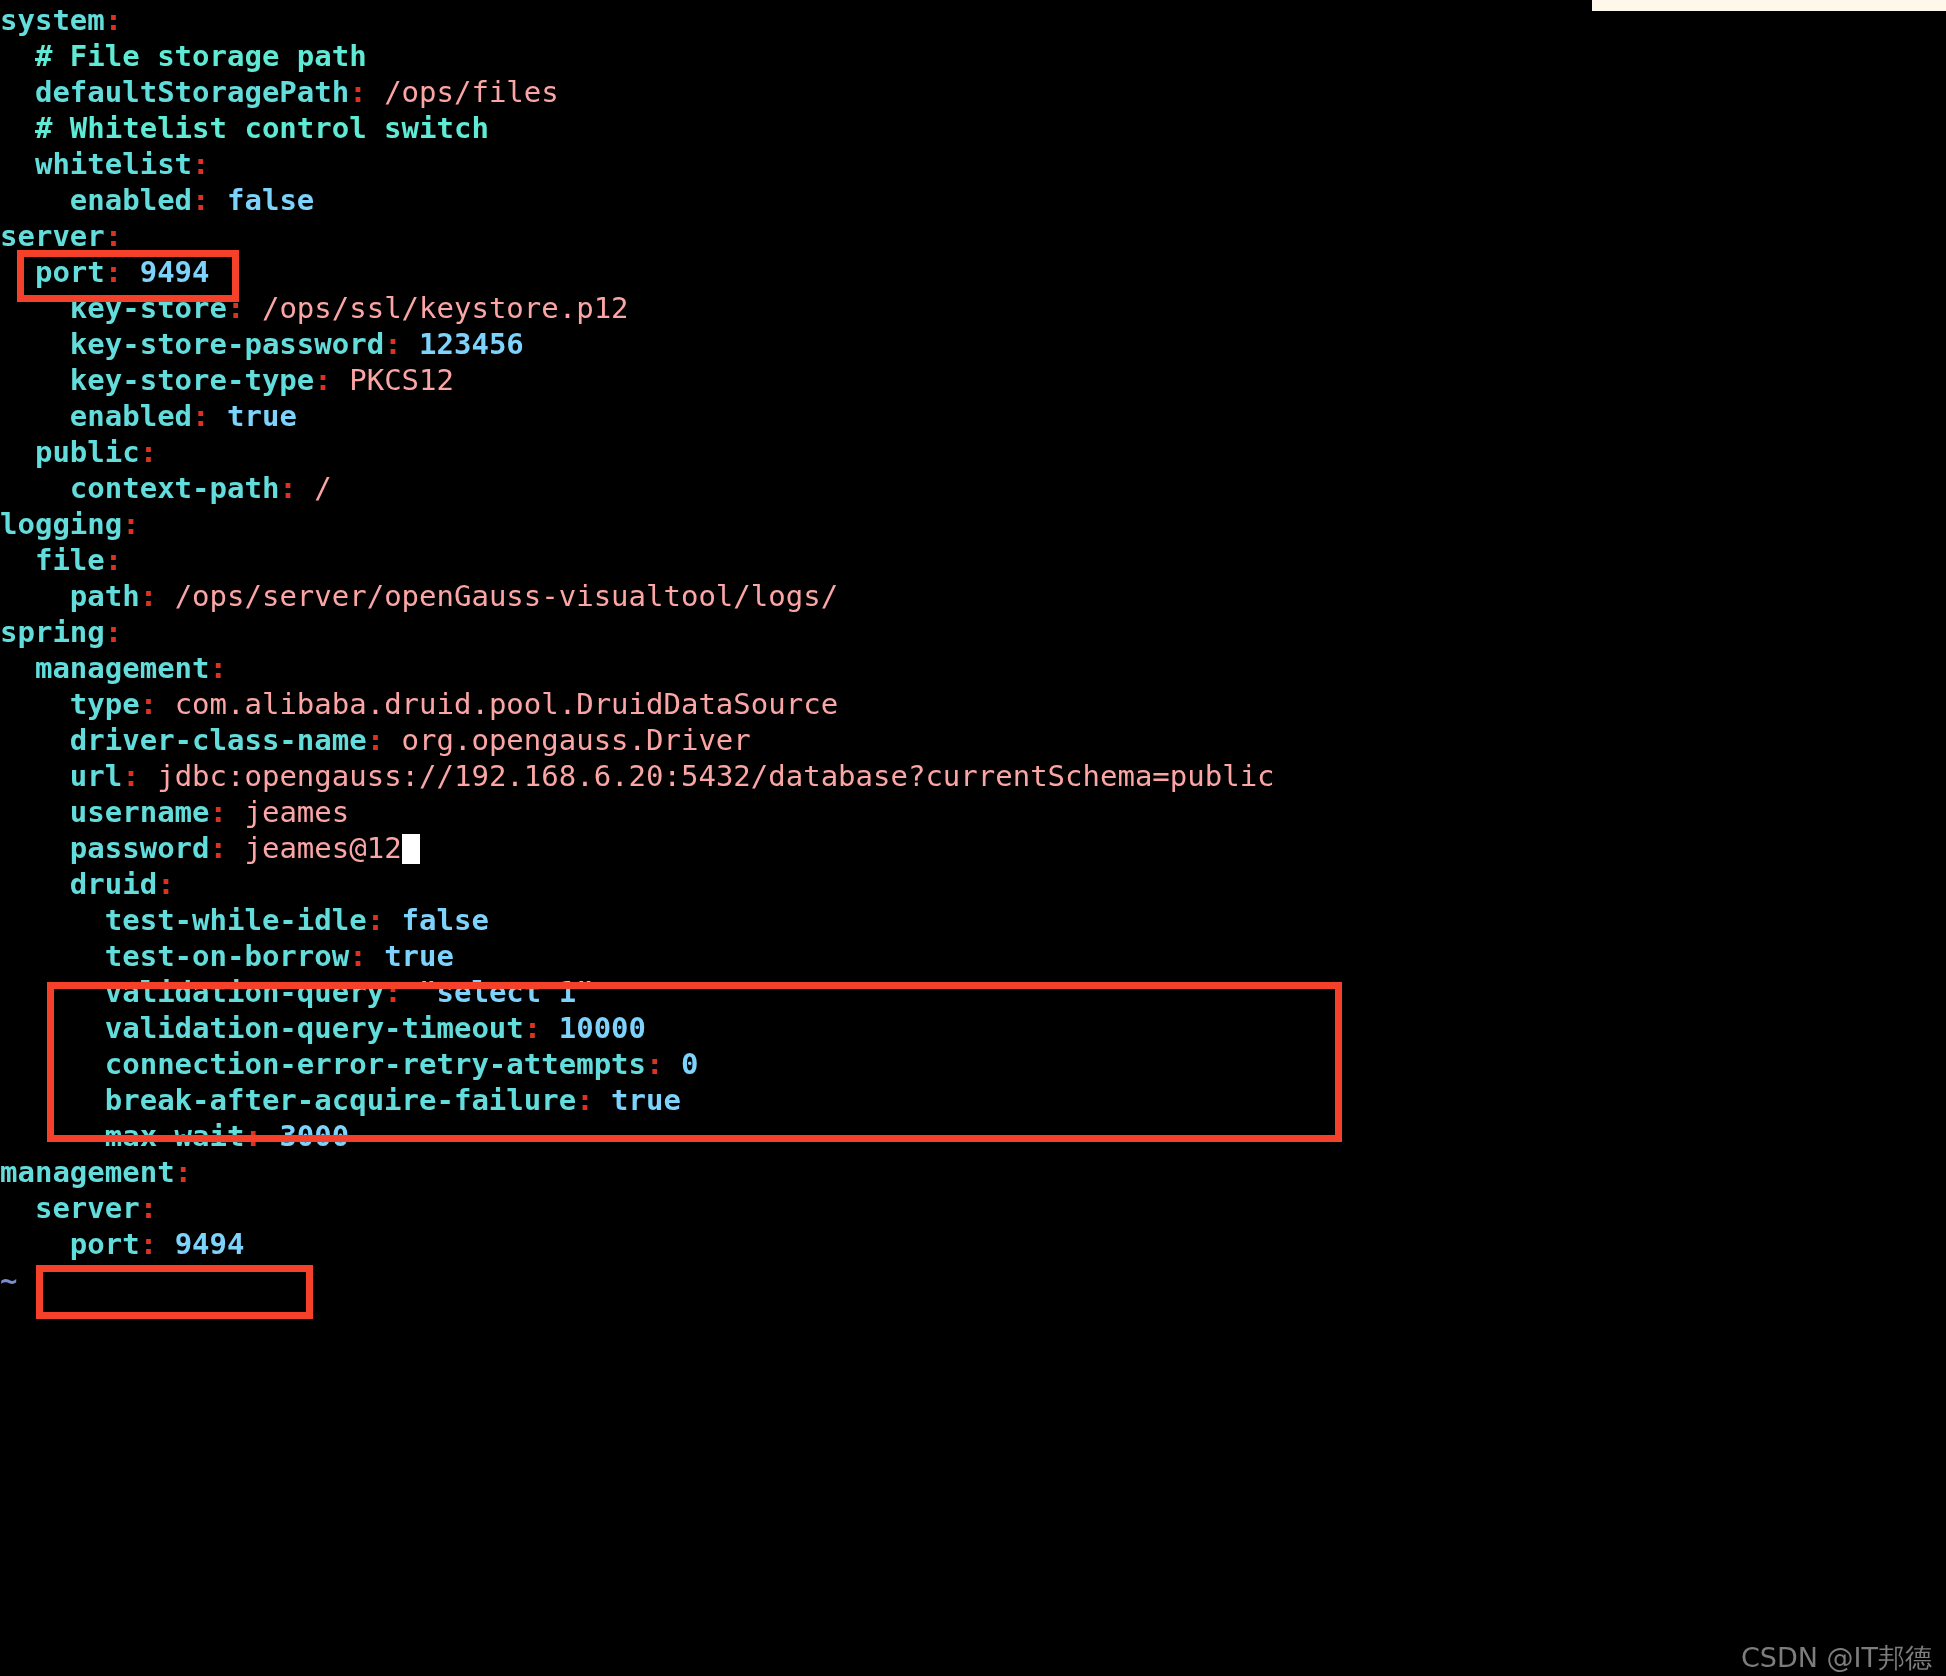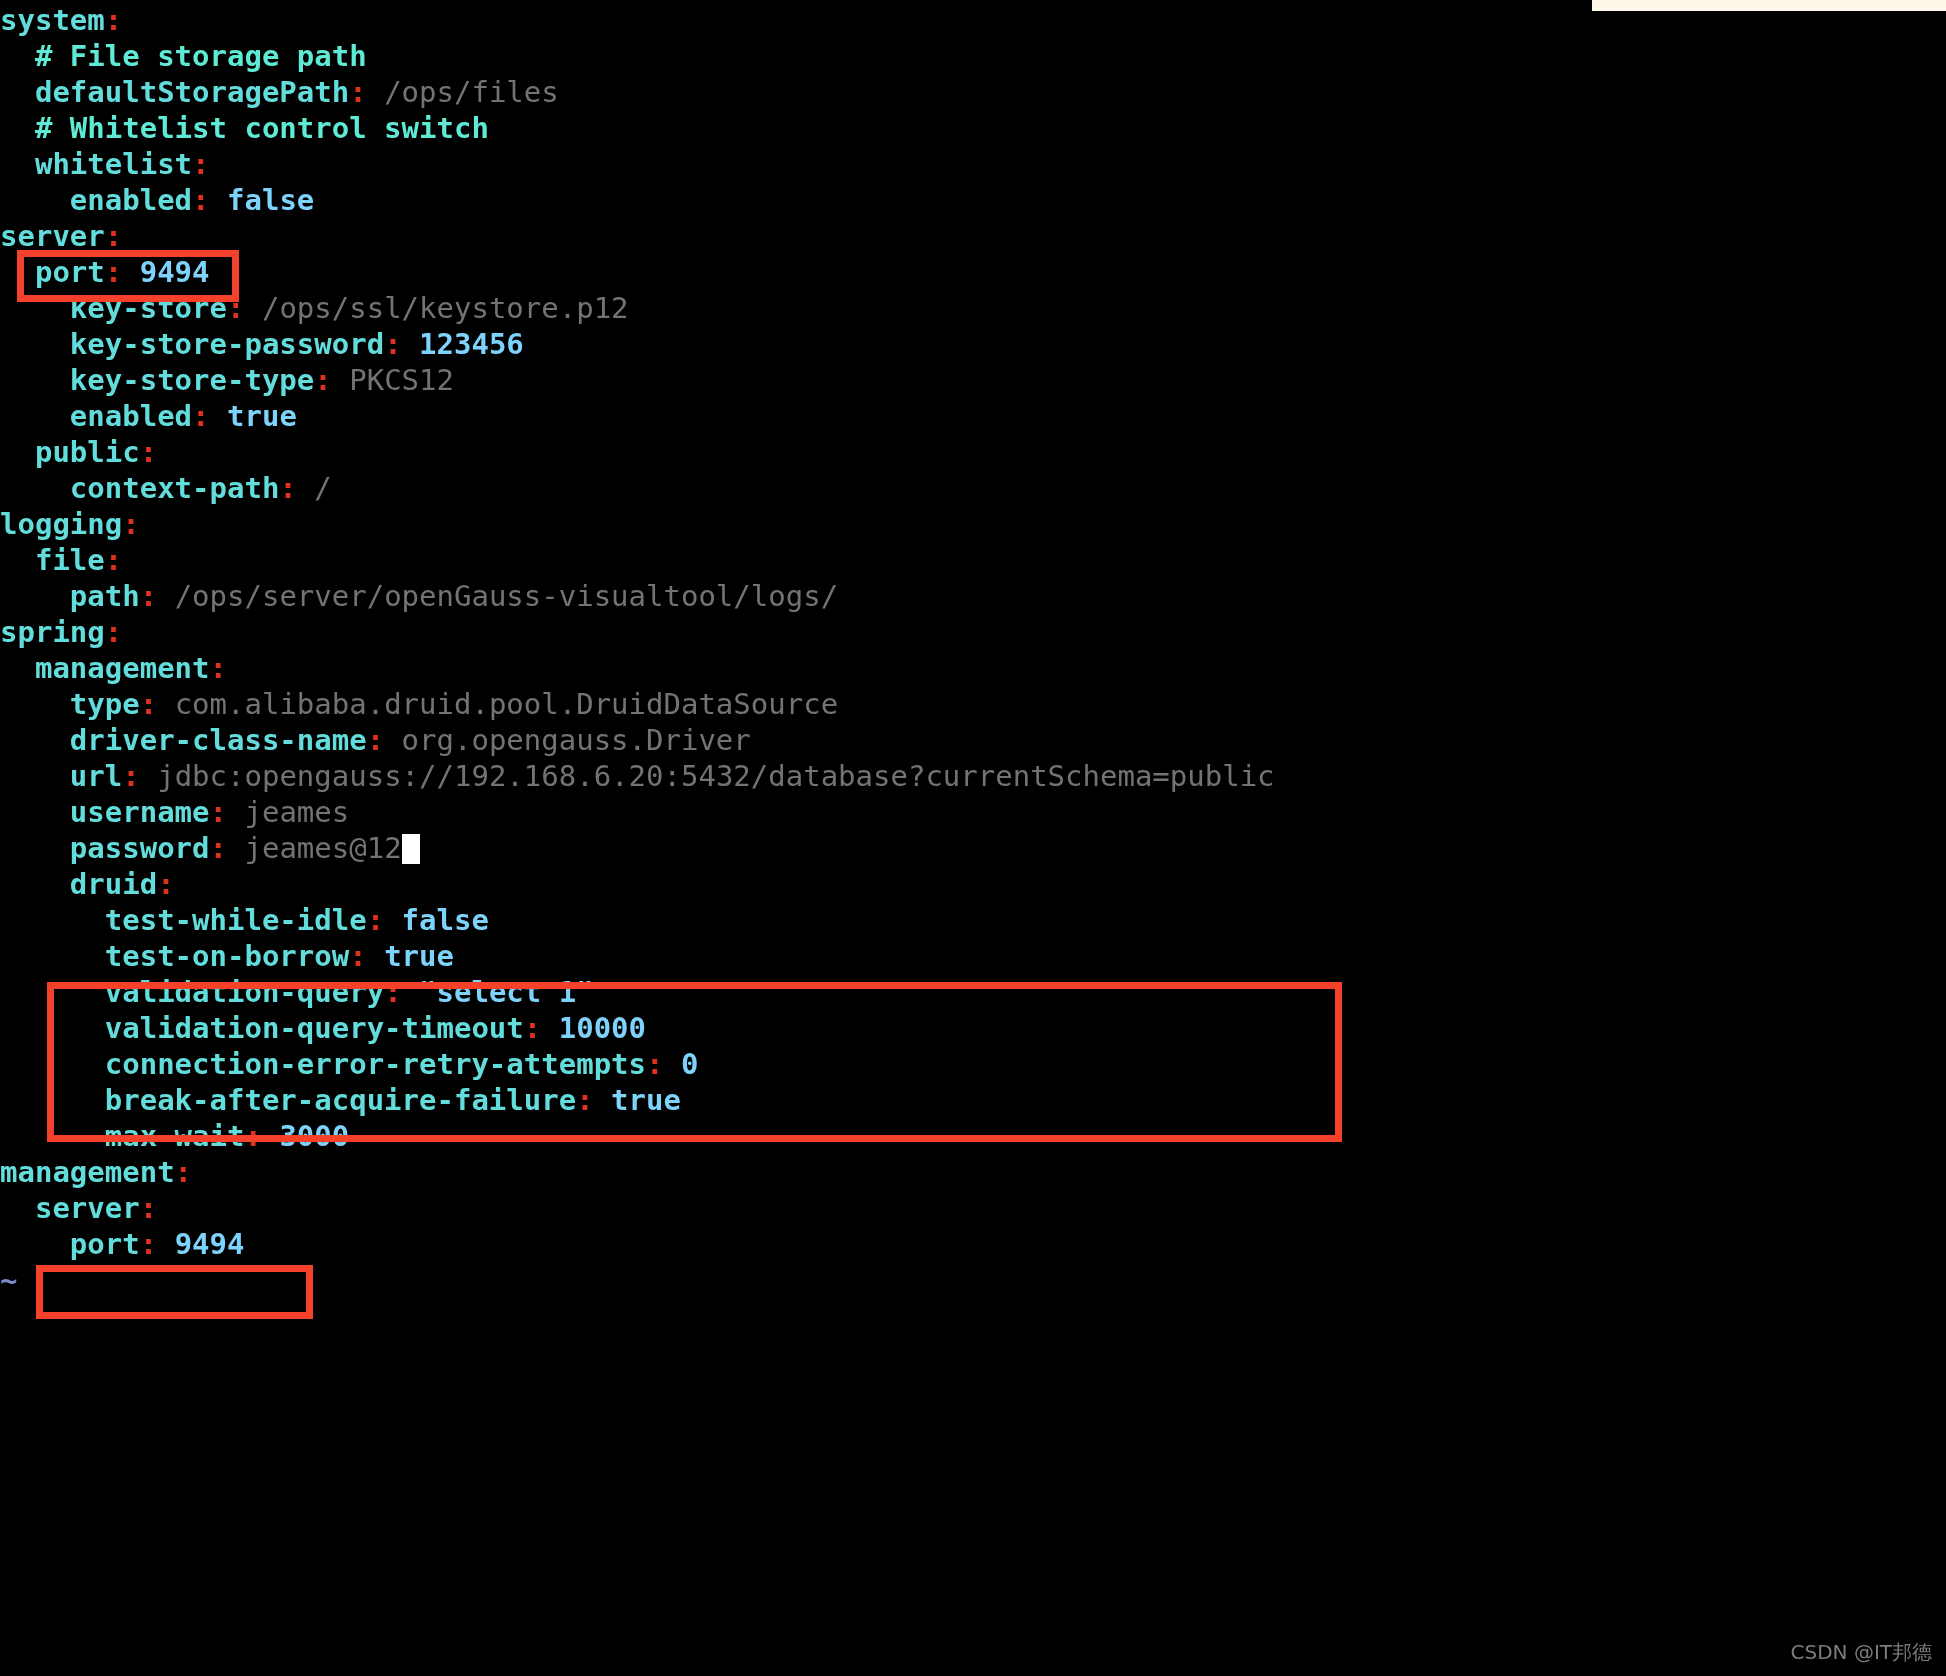--- a/index.html
+++ b/index.html
@@ -36,21 +36,21 @@
     height: 36px;
     line-height: 36px;
     font-size: 29px;
     white-space: pre;
     letter-spacing: 0px;
     font-weight: 700;
   }
   .k    { color: #63dddc; }          
   .c    { color: #5eead4; }          
   .col  { color: #e03020; }          
-  .s    { color: #737373; font-weight: 400; }  
+  .s    { color: #fca5a5; font-weight: 400; }  
   .v    { color: #7dd3fc; }          
   .tilde{ color: #7b8cd0; font-weight: 700; }
   .cursor {
     display: inline-block;
     width: 18px;
     height: 30px;
     background: #ffffff;
     vertical-align: -6px;
   }
   
@@ -60,23 +60,23 @@
     box-sizing: border-box;
     pointer-events: none;
     background: transparent;
   }
   #hl-server-port   { left: 17px;  top: 250px;  width: 222px; height: 52px; }
   #hl-datasource    { left: 47px;  top: 982px;  width: 1295px; height: 160px; }
   #hl-mgmt-port     { left: 36px;  top: 1265px; width: 277px; height: 54px; }
   #watermark {
     position: absolute;
     right: 14px;
-    bottom: 10px;
+    bottom: 0;
     color: #7d7d7d;
-    font-size: 20px;
+    font-size: 27px;
     font-family: "DejaVu Sans", "Liberation Sans", sans-serif;
     font-weight: 400;
   }
 </style>
 </head>
 <body>
 
 <div id="screen">
 
   <div id="top-strip"></div>

